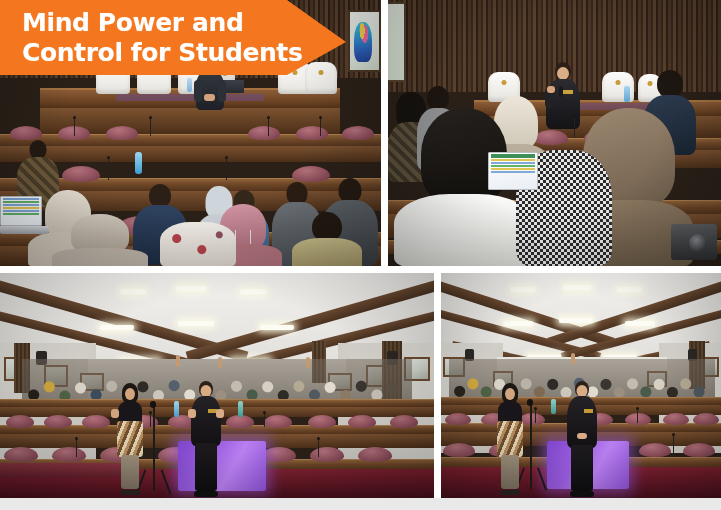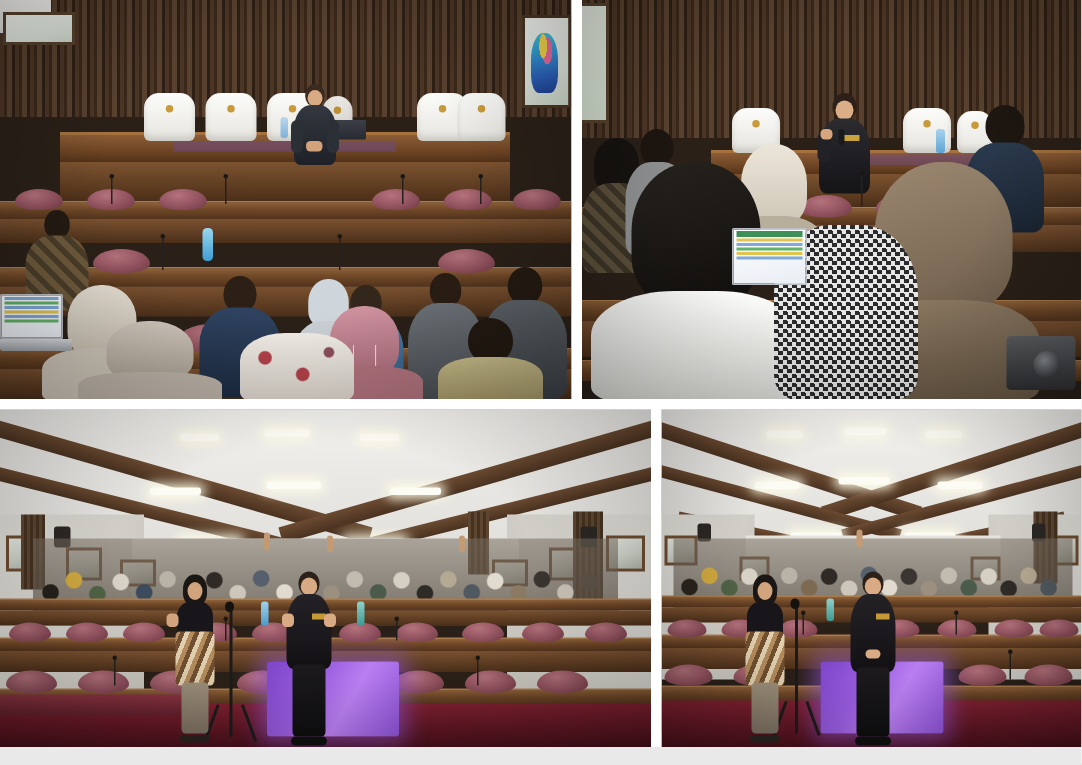--- a/index.html
+++ b/index.html
@@ -694,14 +694,18 @@
 
       <div class="vignette"></div>
     </div>
   </div>
 
   <div id="gutter-v-top" style="background: rgb(255, 255, 255);"></div>
   <div id="gutter-h" style="background: rgb(255, 255, 255);"></div>
   <div id="gutter-v-bot" style="background: rgb(255, 255, 255);"></div>
   <div id="bottom-strip"></div>
 
+  <div id="banner" style="--banner-color: #f4771f;">
+    <div class="line" style="color: rgb(255, 255, 255);">Mind Power and</div>
+    <div class="line" style="color: rgb(255, 255, 255);">Control for Students</div>
+  </div>
 
 </div>
 
 </body></html>

